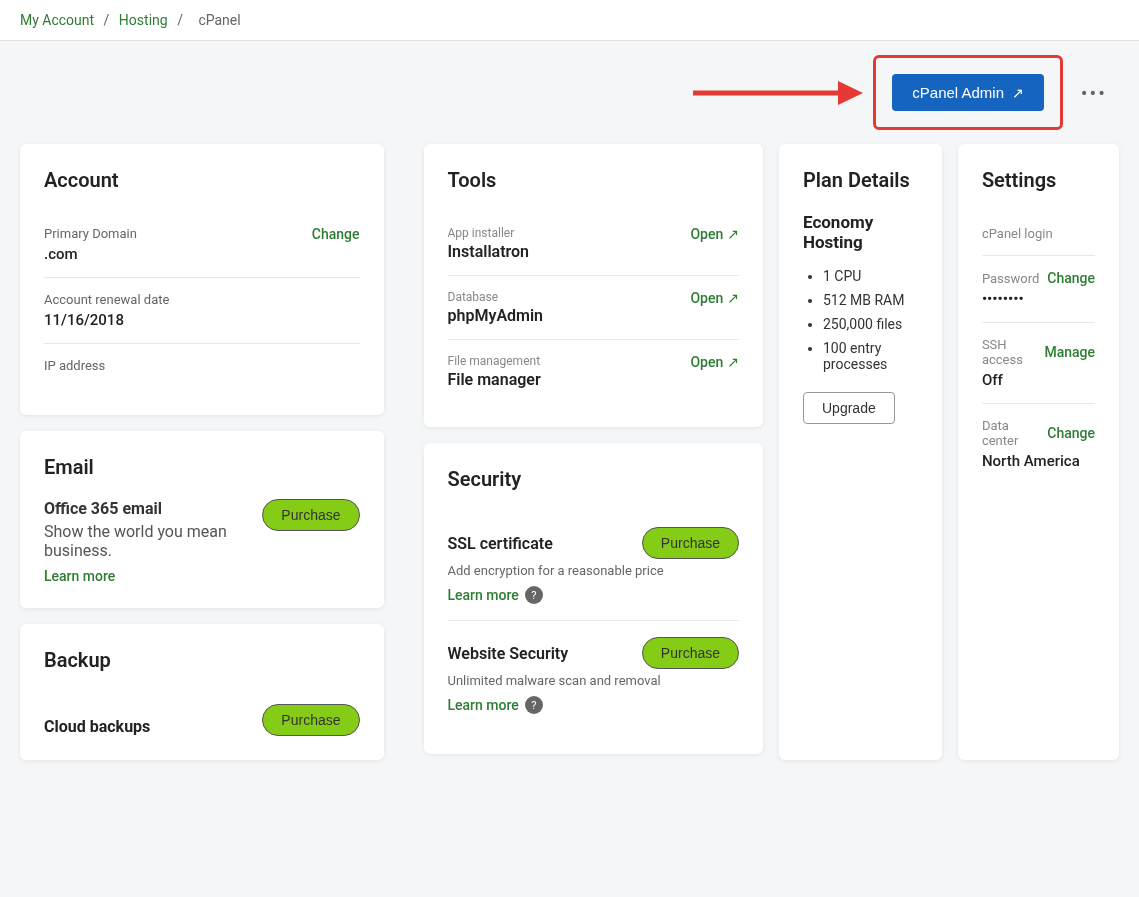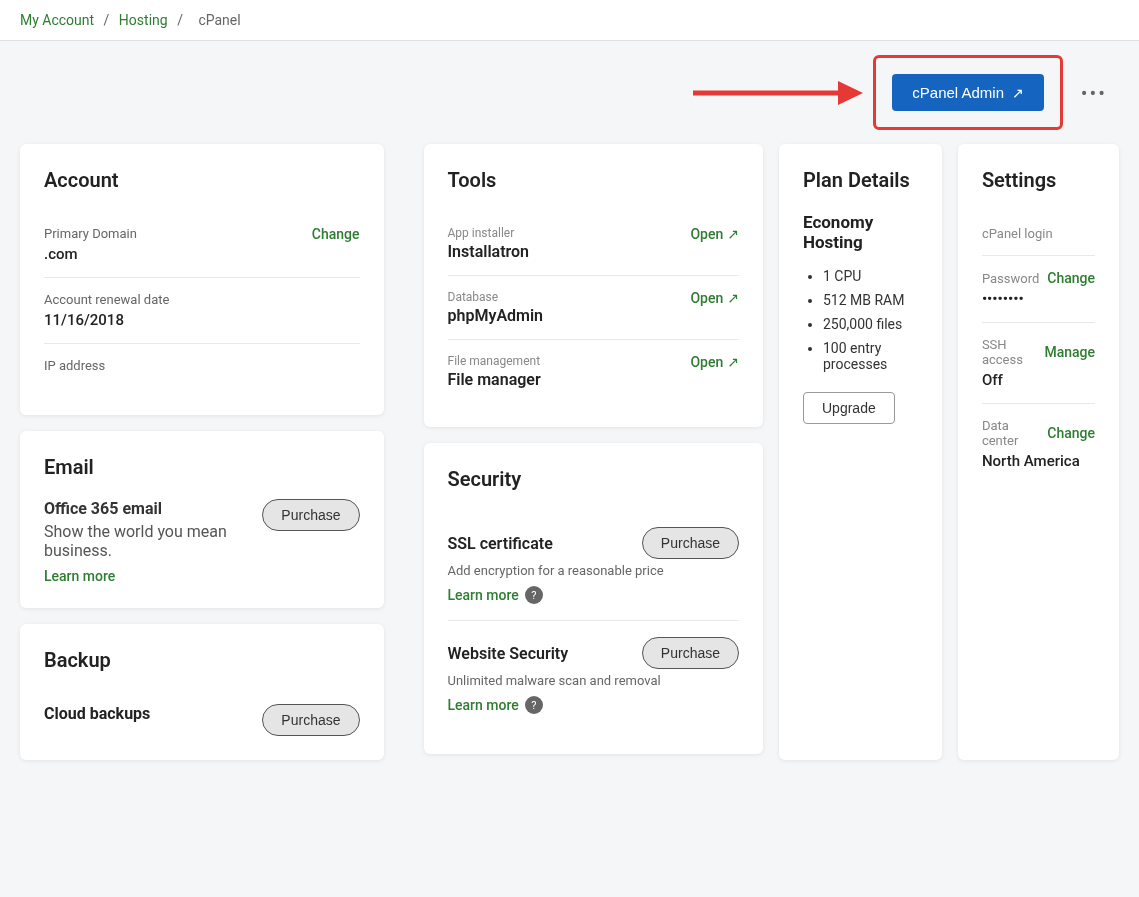--- a/index.html
+++ b/index.html
@@ -212,21 +212,21 @@
     }
     .learn-more-link {
       color: #2e7d32;
       font-size: 14px;
       font-weight: 500;
       cursor: pointer;
       text-decoration: none;
     }
 
     .purchase-btn {
-      background: #e5e5e5;
+      background: #84cc16;
       border: 1.5px solid #555;
       border-radius: 20px;
       padding: 7px 18px;
       font-size: 14px;
       cursor: pointer;
       color: #333;
       white-space: nowrap;
     }
 
     
@@ -266,21 +266,21 @@
       display: inline-flex;
       align-items: center;
       justify-content: center;
       cursor: pointer;
     }
 
     
     .backup-item {
       display: flex;
       justify-content: space-between;
-      align-items: flex-start;
+      align-items: flex-end;
       padding-top: 12px;
     }
     .backup-item-title {
       font-size: 16px;
       font-weight: 700;
       color: #222;
     }
 
     
     .left-col {

